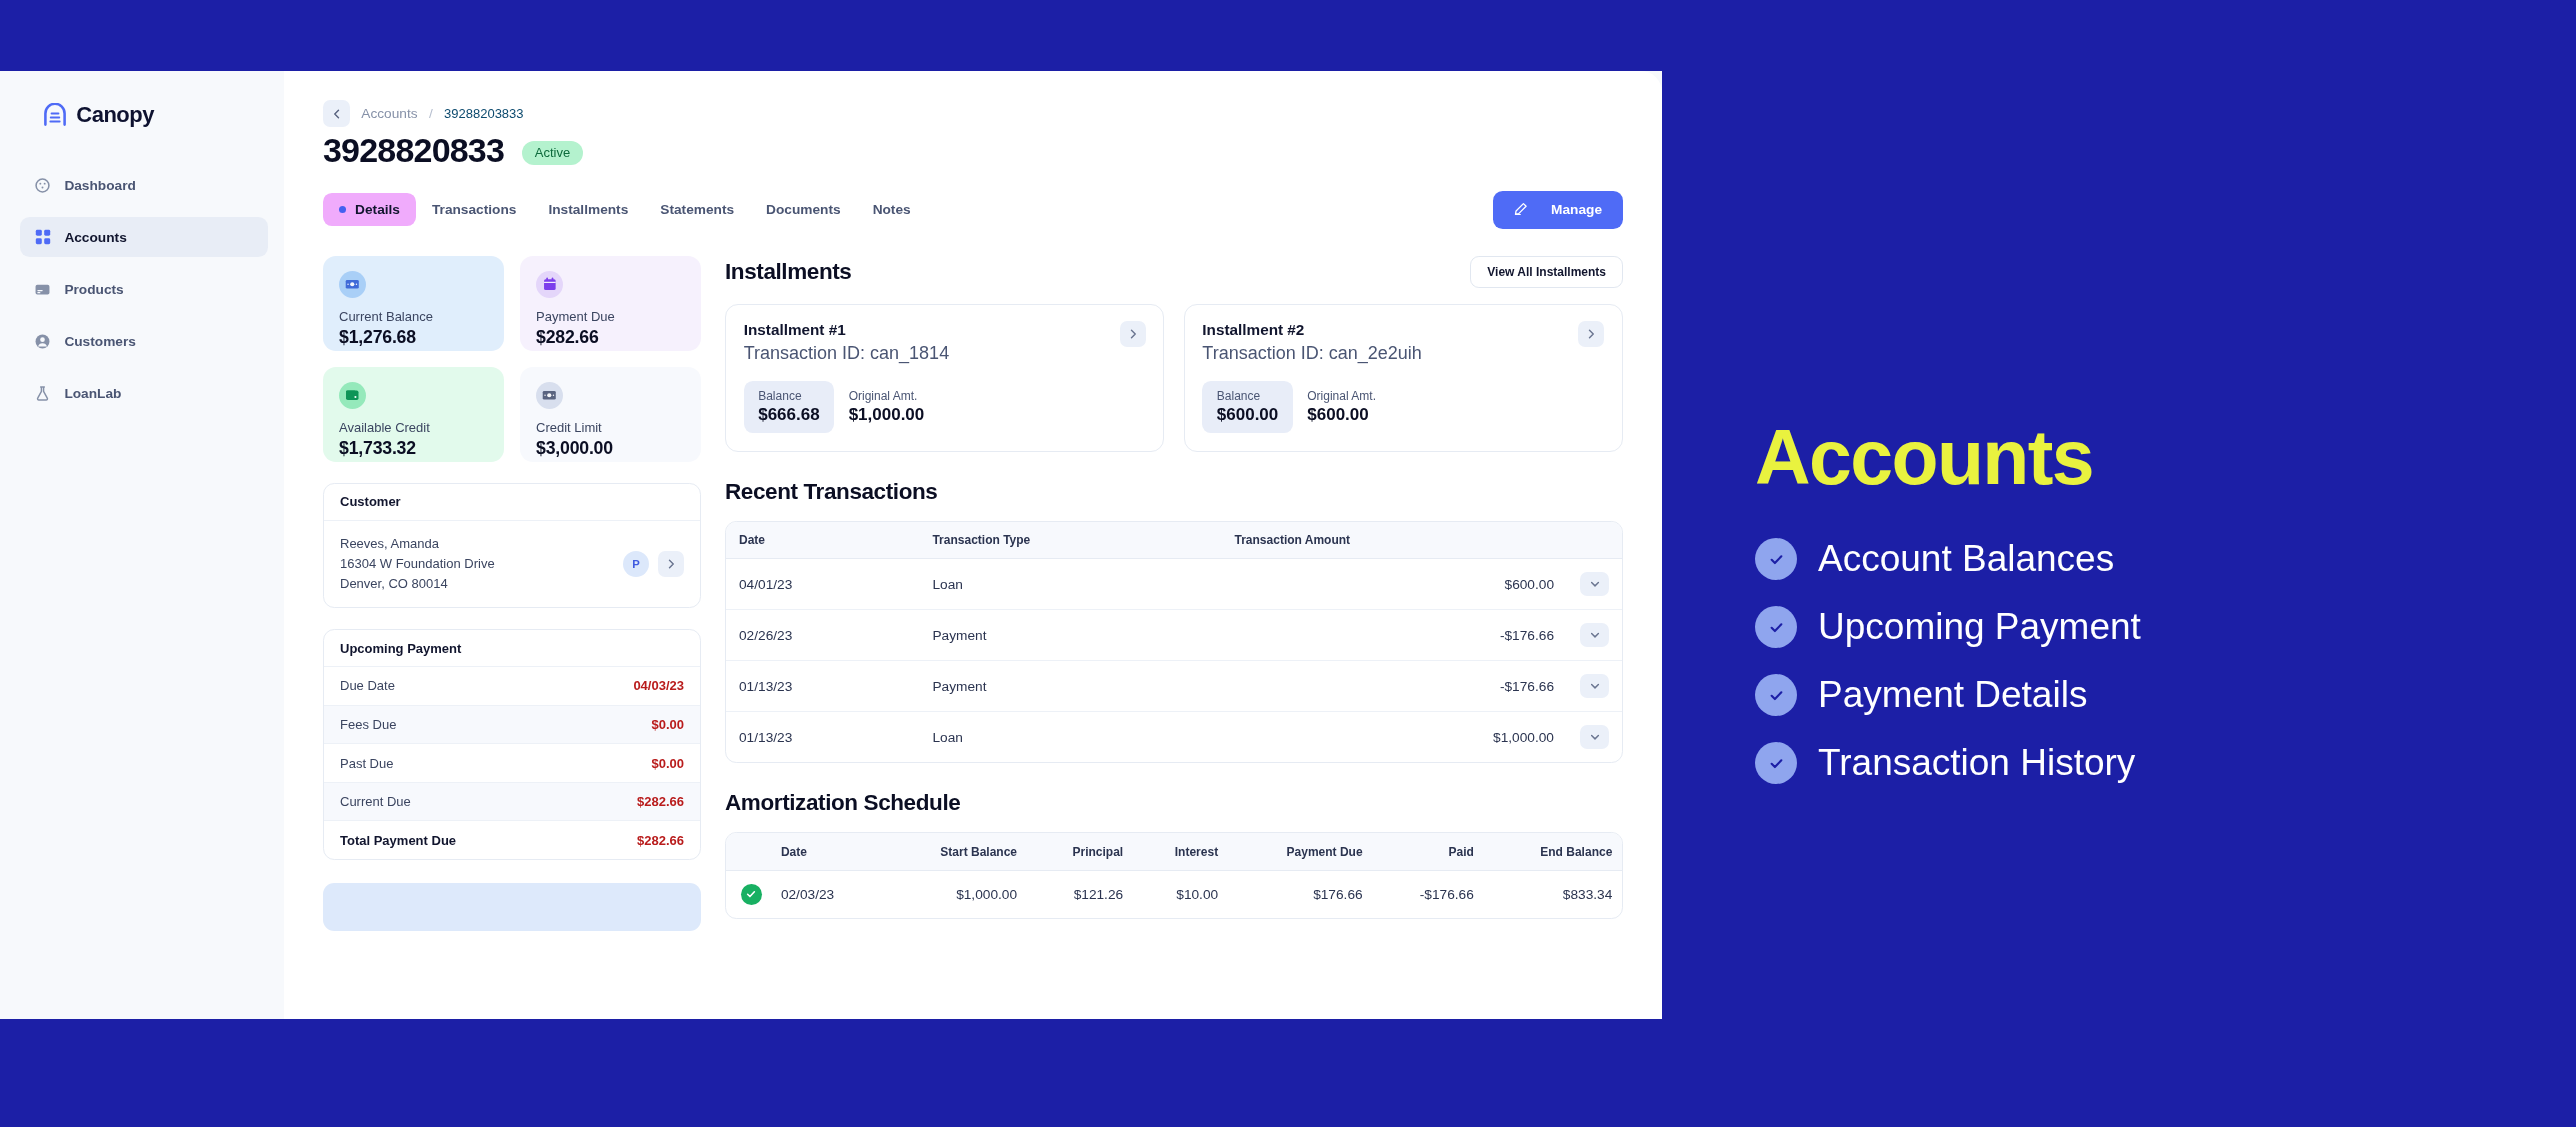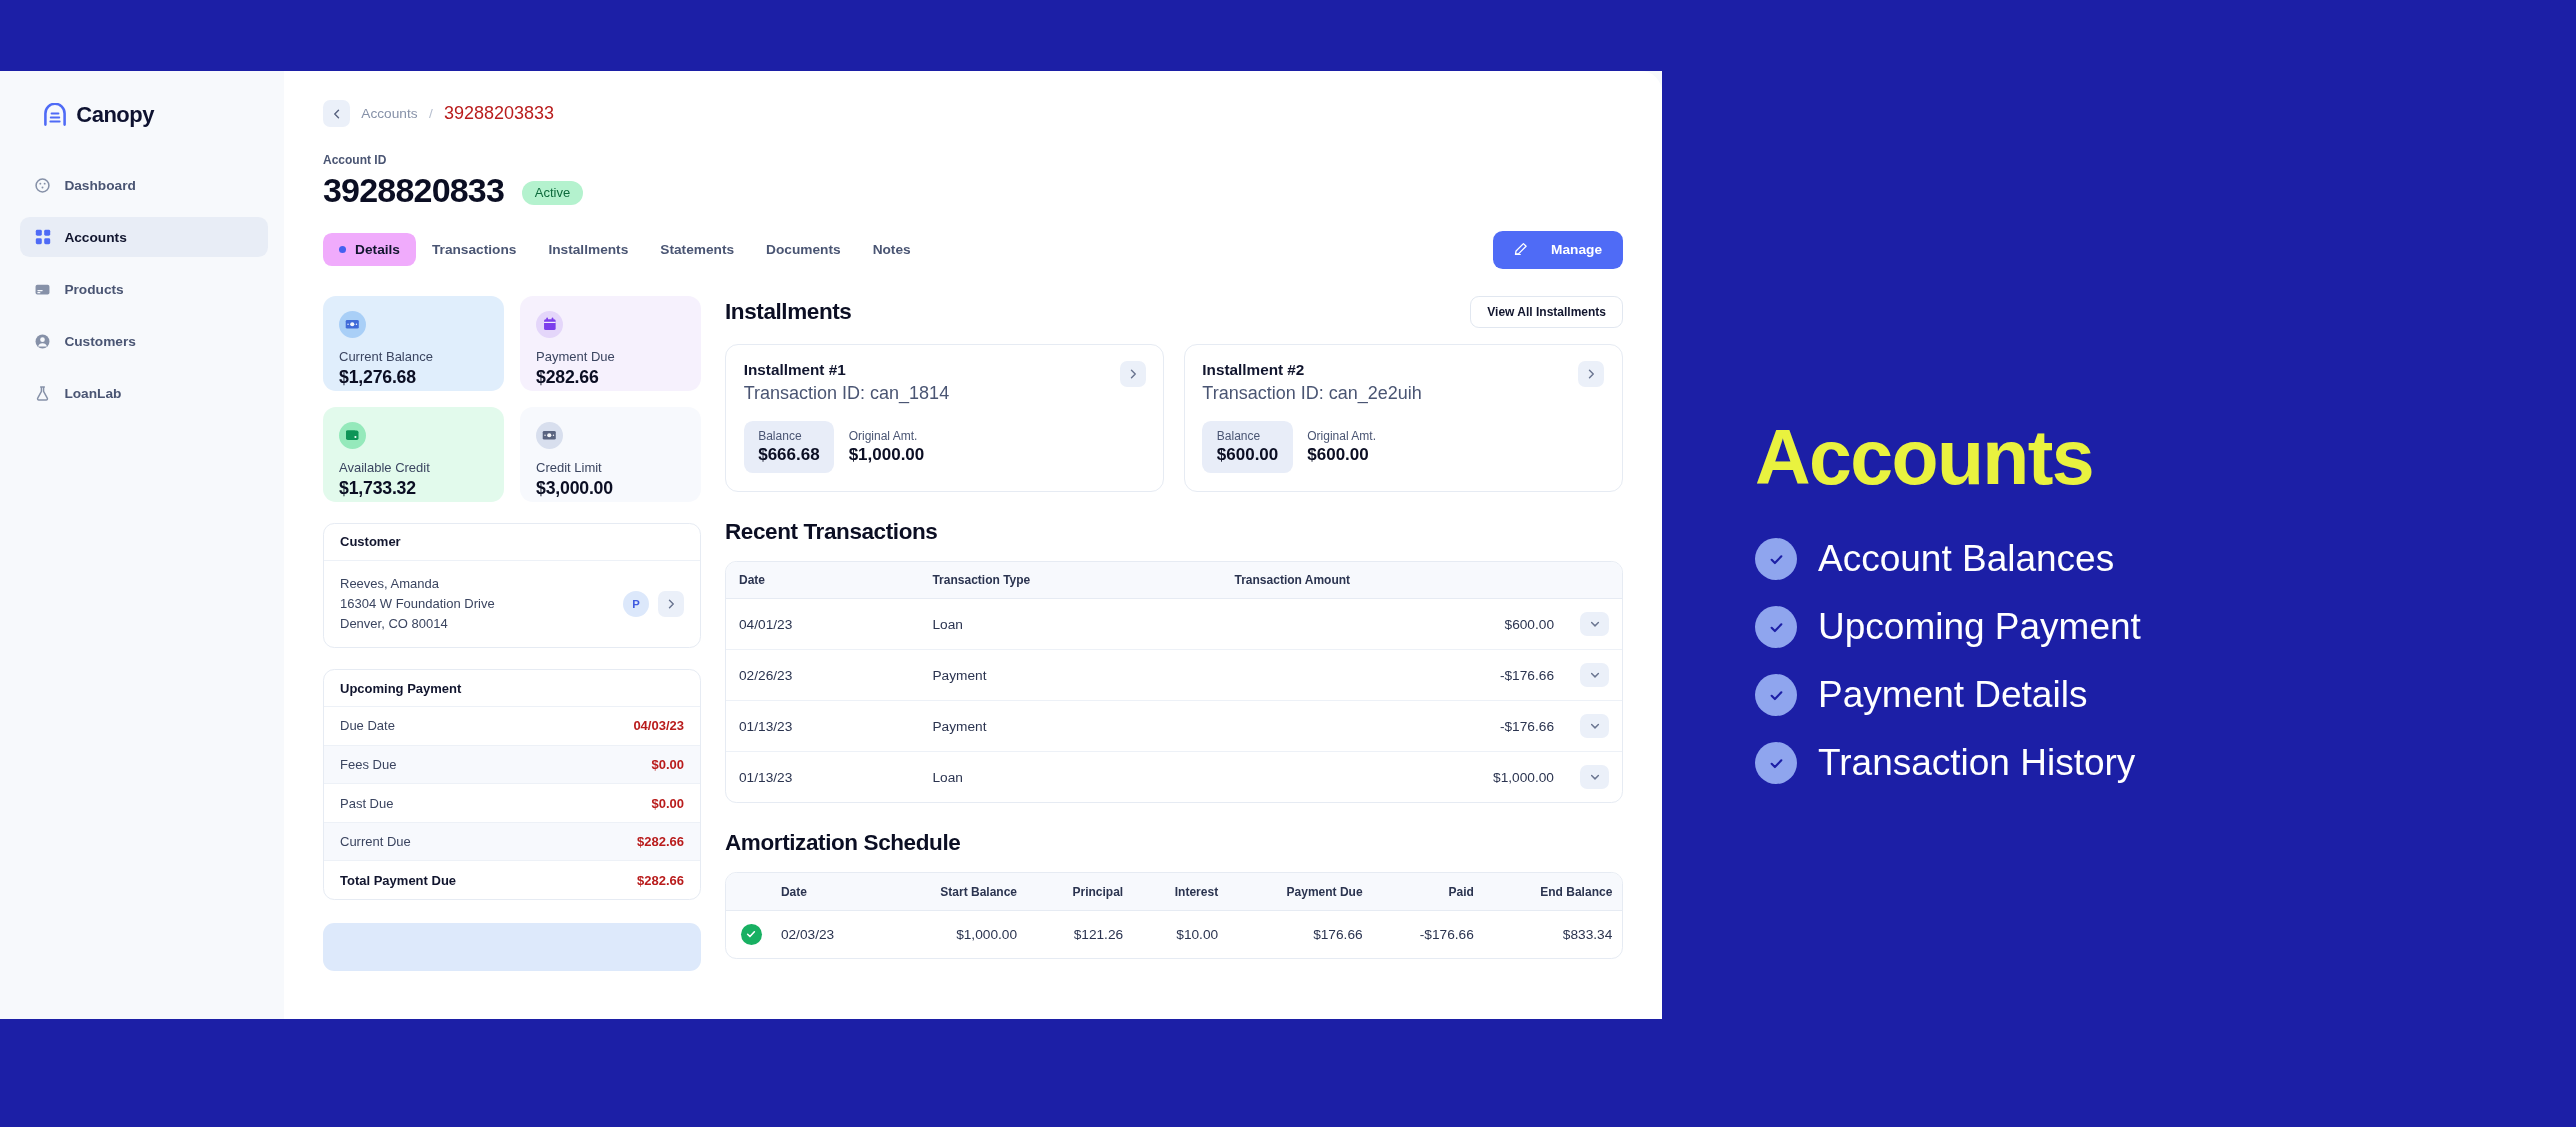--- a/index.html
+++ b/index.html
@@ -64,21 +64,21 @@
 
   
   #breadcrumb { display:flex; align-items:center; gap:11.3px; }
   #back-btn {
     width:27px; height:27px; border-radius:7.2px; background:#EBF0F9;
     display:flex; align-items:center; justify-content:center;
     color:#5A6480;
   }
   .crumb-link { color:#8691A8; font-size:13.7px; }
   .crumb-sep  { color:#B5BECE; font-size:13.7px; }
-  .crumb-cur  { color:#b91c1c; font-size:18px; }
+  .crumb-cur  { color:#0c4a6e; font-size:13px; }
 
   
   #acct-label { margin-top:26px; font-size:12px; font-weight:bold; color:#4A5573; }
   #acct-row { display:flex; align-items:center; gap:17.7px; margin-top:4px; }
   #acct-id { font-size:34px; font-weight:bold; color:#0B0E23; letter-spacing:-0.8px; }
   #acct-status {
     background:#B4F2CE; color:#0E6B3D; font-size:13px;
     padding:4.8px 13px; border-radius:13px; margin-top:4.8px;
   }
 
@@ -281,21 +281,20 @@
         <span id="back-btn">
           <svg width="12" height="12" viewBox="0 0 16 16">
               <path d="M10 3 L5 8 L10 13" fill="none" stroke="currentColor" stroke-width="1.9" stroke-linecap="round" stroke-linejoin="round"></path>
             </svg>
         </span>
         <span class="crumb-link">Accounts</span>
         <span class="crumb-sep">/</span>
         <span class="crumb-cur">39288203833</span>
       </div>
 
-      <div id="acct-label">Account ID</div>
       <div id="acct-row">
         <span id="acct-id">3928820833</span>
         <span id="acct-status">Active</span>
       </div>
 
       <div id="tabbar">
         <div id="tabs-host" style="display:flex;align-items:center;">
             <div class="tab active">
               <span class="tab-dot"></span>
               <span>Details</span>

